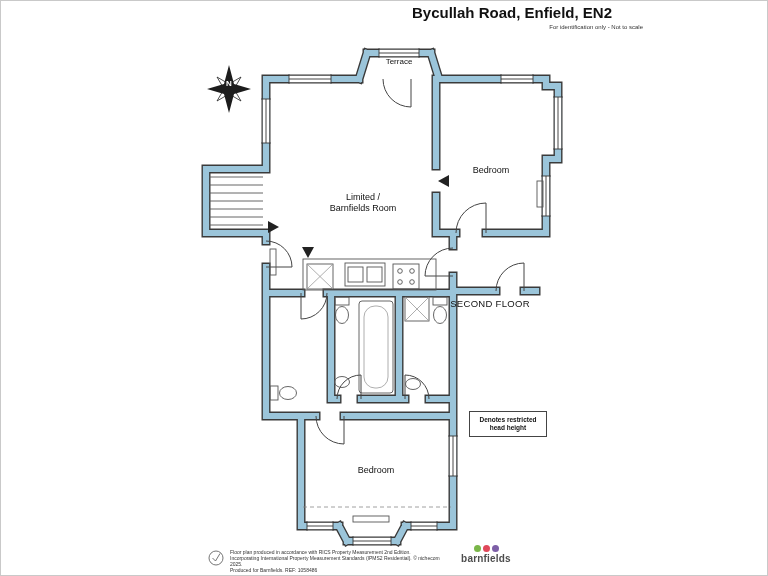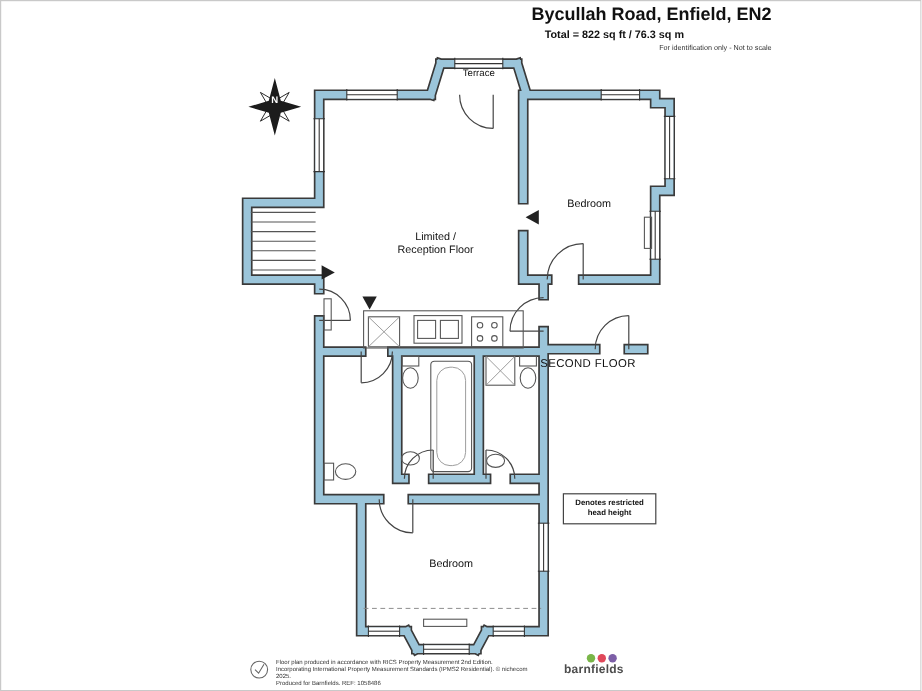--- a/index.html
+++ b/index.html
@@ -3,37 +3,37 @@
 <meta charset="utf-8">
 <style>
   html,body{margin:0;padding:0;background:#fff;}
   .page{position:relative;width:768px;height:576px;background:#fff;
         font-family:"Liberation Sans",sans-serif;border:1px solid #c9c9c9;
         box-sizing:border-box;overflow:hidden;}
   #plan-svg{position:absolute;left:0;top:0;width:768px;height:576px;}
 
   
   .header{position:absolute;left:380px;top:3px;width:262px;text-align:center;color:#111;}
-  .header .title{font-size:15px;font-weight:bold;margin-bottom:3px;text-align:right;}
+  .header .title{font-size:15px;font-weight:bold;margin-bottom:3px;}
   .header .area-line{font-size:9px;font-weight:bold;line-height:10.5px;}
   .header .disclaimer{font-size:6px;text-align:right;margin-top:3px;color:#333;}
 
   
   .room-label{position:absolute;transform:translate(-50%,-50%);font-size:9px;font-weight:normal;
               color:#111;text-align:center;white-space:nowrap;line-height:11px;}
   .floor-label{font-size:9.5px;letter-spacing:.3px;}
   .terrace-label{font-size:8px;}
   .legend-box{position:absolute;left:468px;top:410px;width:72px;border:1px solid #444;
               background:#fff;text-align:center;font-size:6.5px;font-weight:bold;
               padding:4px 2px;color:#111;line-height:8px;}
 
   
   .footer-text{position:absolute;left:229px;top:549px;width:220px;font-size:5px;
                line-height:5.9px;color:#333;}
-  .brand{position:absolute;left:469px;top:544px;width:62px;text-align:left;}
+  .brand{position:absolute;left:454px;top:544px;width:62px;text-align:center;}
   .brand .dots{display:flex;justify-content:center;gap:2px;margin-bottom:1px;}
   .brand .dot{width:7px;height:7px;border-radius:50%;display:inline-block;background:#999;}
   .brand .name{font-size:10px;font-weight:bold;color:#4d4d4d;letter-spacing:.2px;}
 
   
   .wall-outline-path{stroke:var(--wall-outline,#3a3a3a);stroke-width:9;fill:none;stroke-linecap:square;}
   .wall-fill-path{stroke:var(--wall-fill,#9bc5da);stroke-width:6.2;fill:none;stroke-linecap:square;}
   .win-blank{stroke:#ffffff;stroke-width:6.4;fill:none;}
   .thin{stroke:#333;stroke-width:.9;fill:none;}
   .door{stroke:#444;stroke-width:1;fill:none;}
@@ -187,29 +187,28 @@
     </g>
 
     <g>
       <circle cx="215" cy="557" r="7" class="cert"></circle>
       <path d="M 211.5 557 L 214.5 560 L 219 552.5" class="cert"></path>
     </g>
   </svg>
 
   <div class="header">
     <div class="title">Bycullah Road, Enfield, EN2</div>
-    <div class="area-line">Total = 822 sq ft / 76.3 sq m</div>
     <div class="disclaimer">For identification only - Not to scale</div>
   </div>
 
   <div class="room-label terrace-label" style="left:398px;top:60px">Terrace</div>
   <div class="room-label" style="left:490px;top:169px">Bedroom</div>
   <div class="room-label" style="left:362px;top:202px">
     <div>Limited /</div>
-    <div>Reception Floor</div>
+    <div>Barnfields Room</div>
   </div>
   <div class="room-label floor-label" style="left:489px;top:302px">SECOND FLOOR</div>
   <div class="room-label" style="left:375px;top:469px">Bedroom</div>
 
   <div class="legend-box">
     <div>Denotes restricted</div>
     <div>head height</div>
   </div>
 
   <div class="footer-text">

